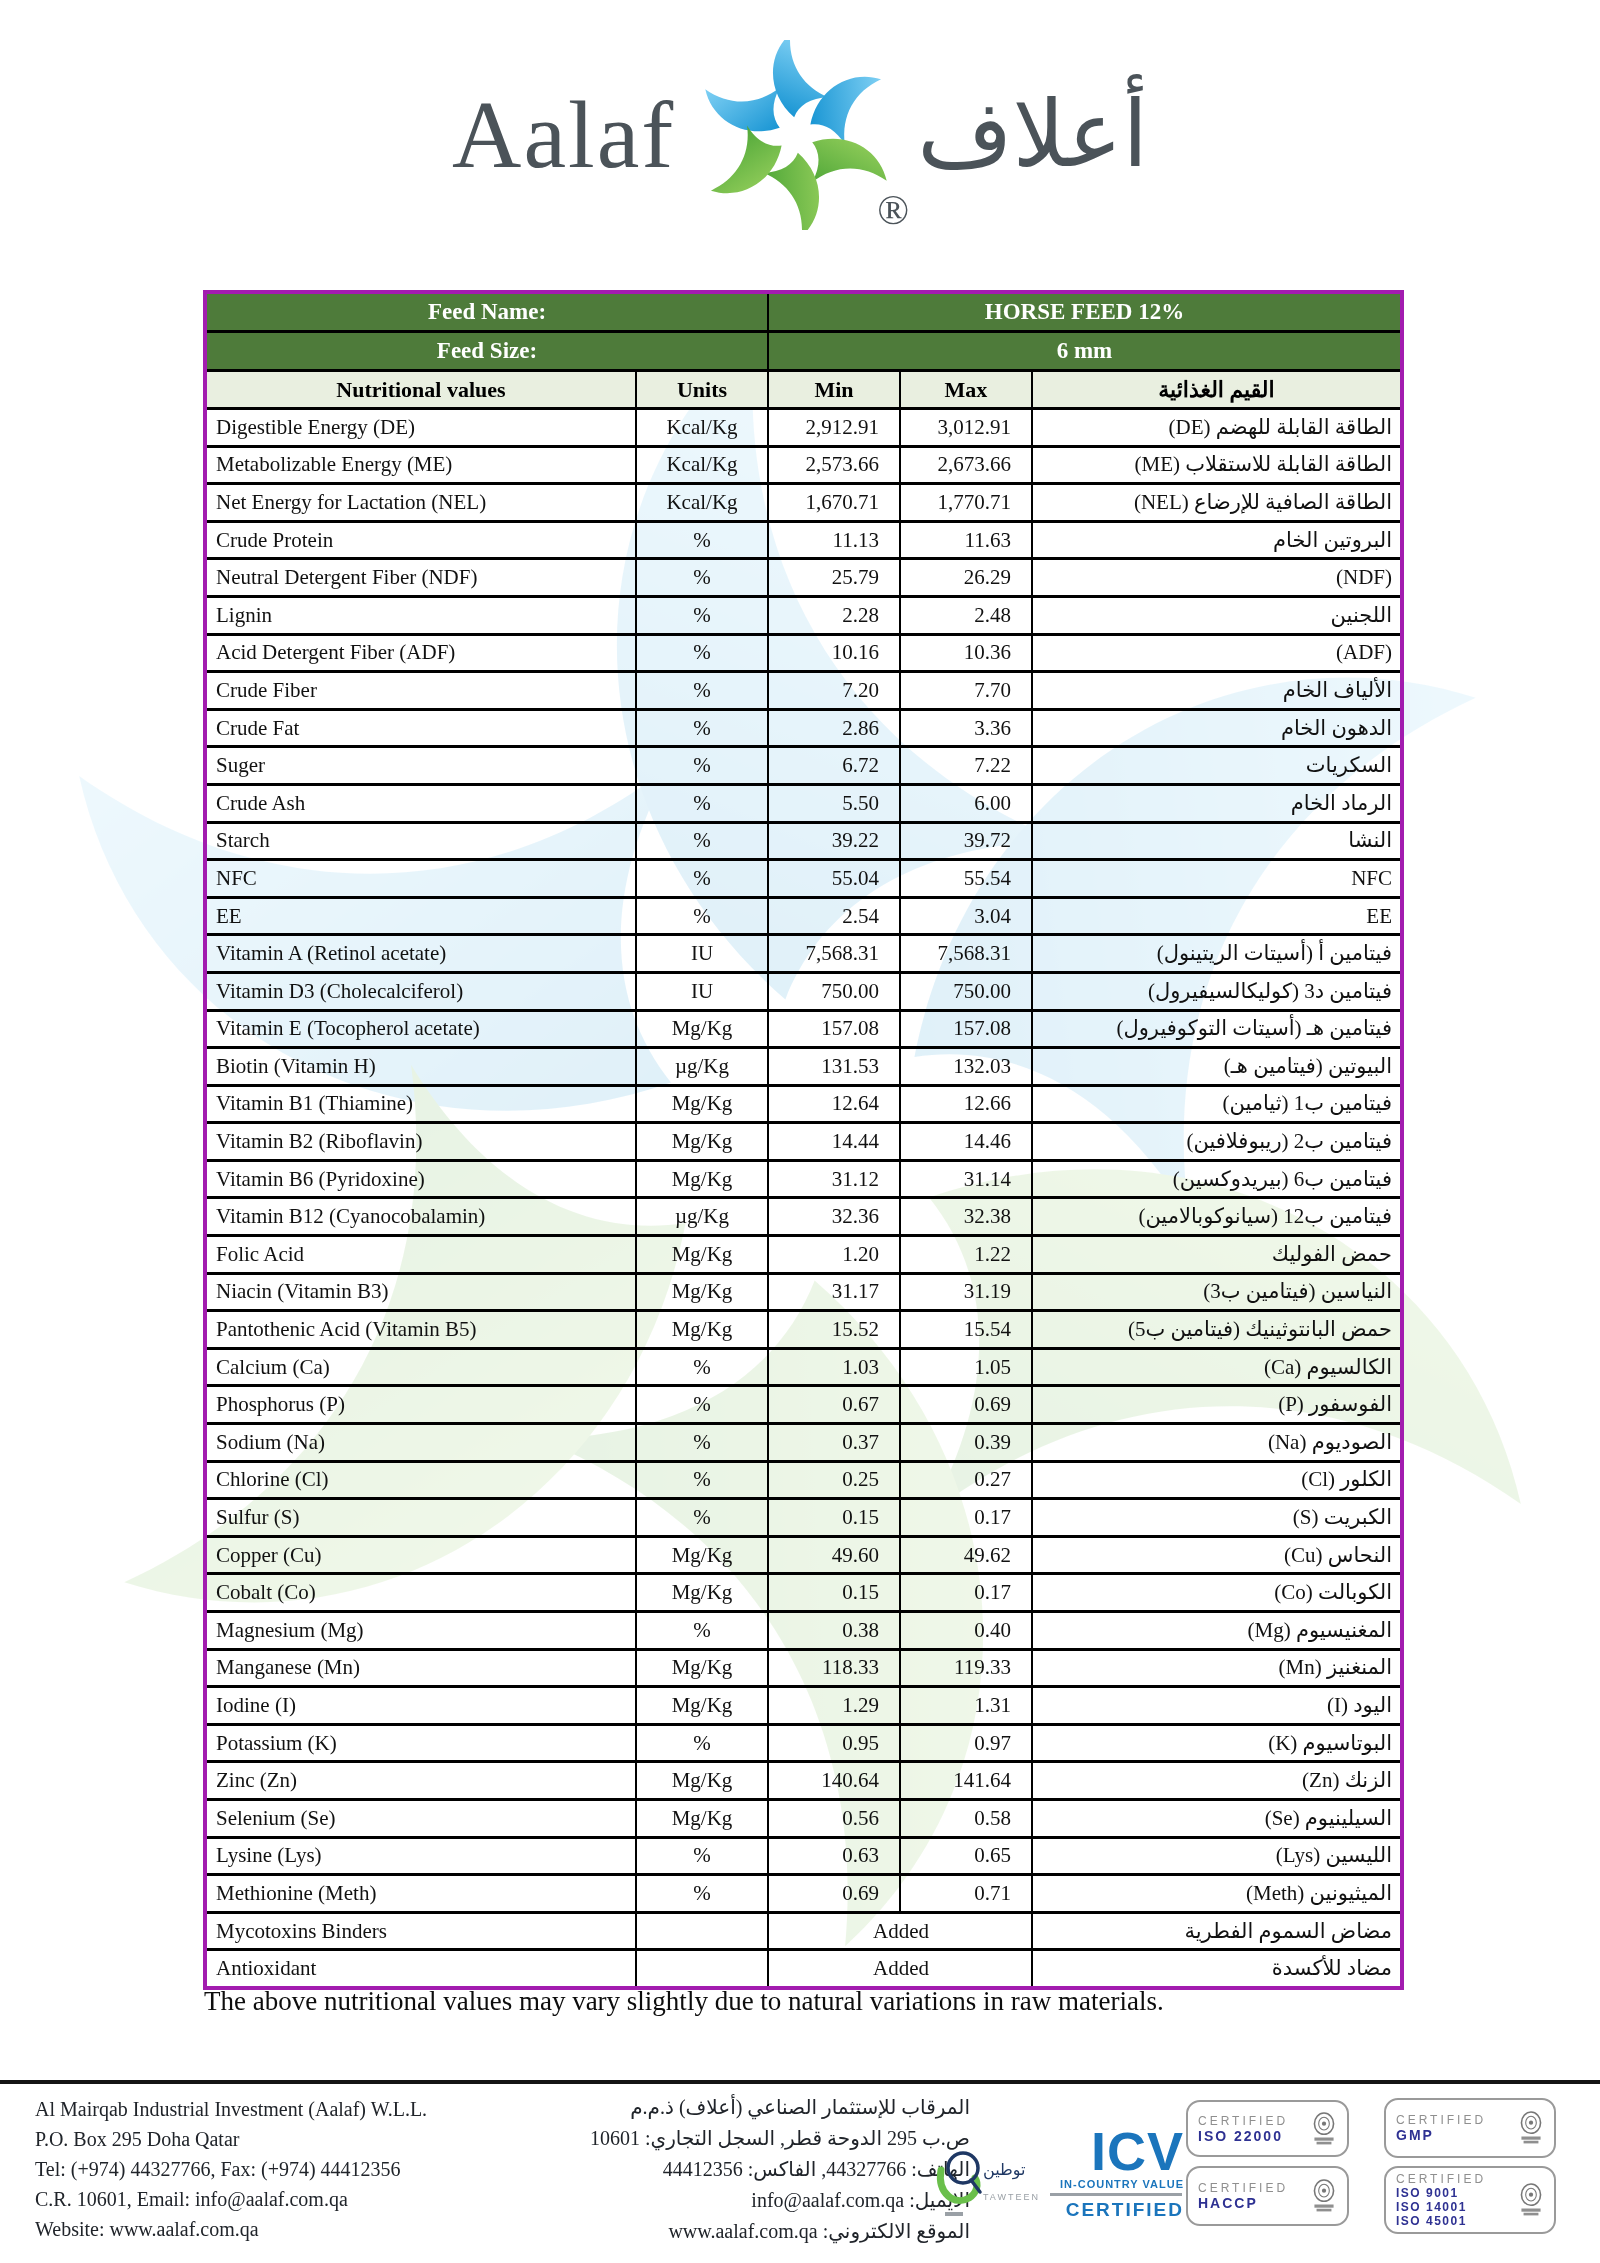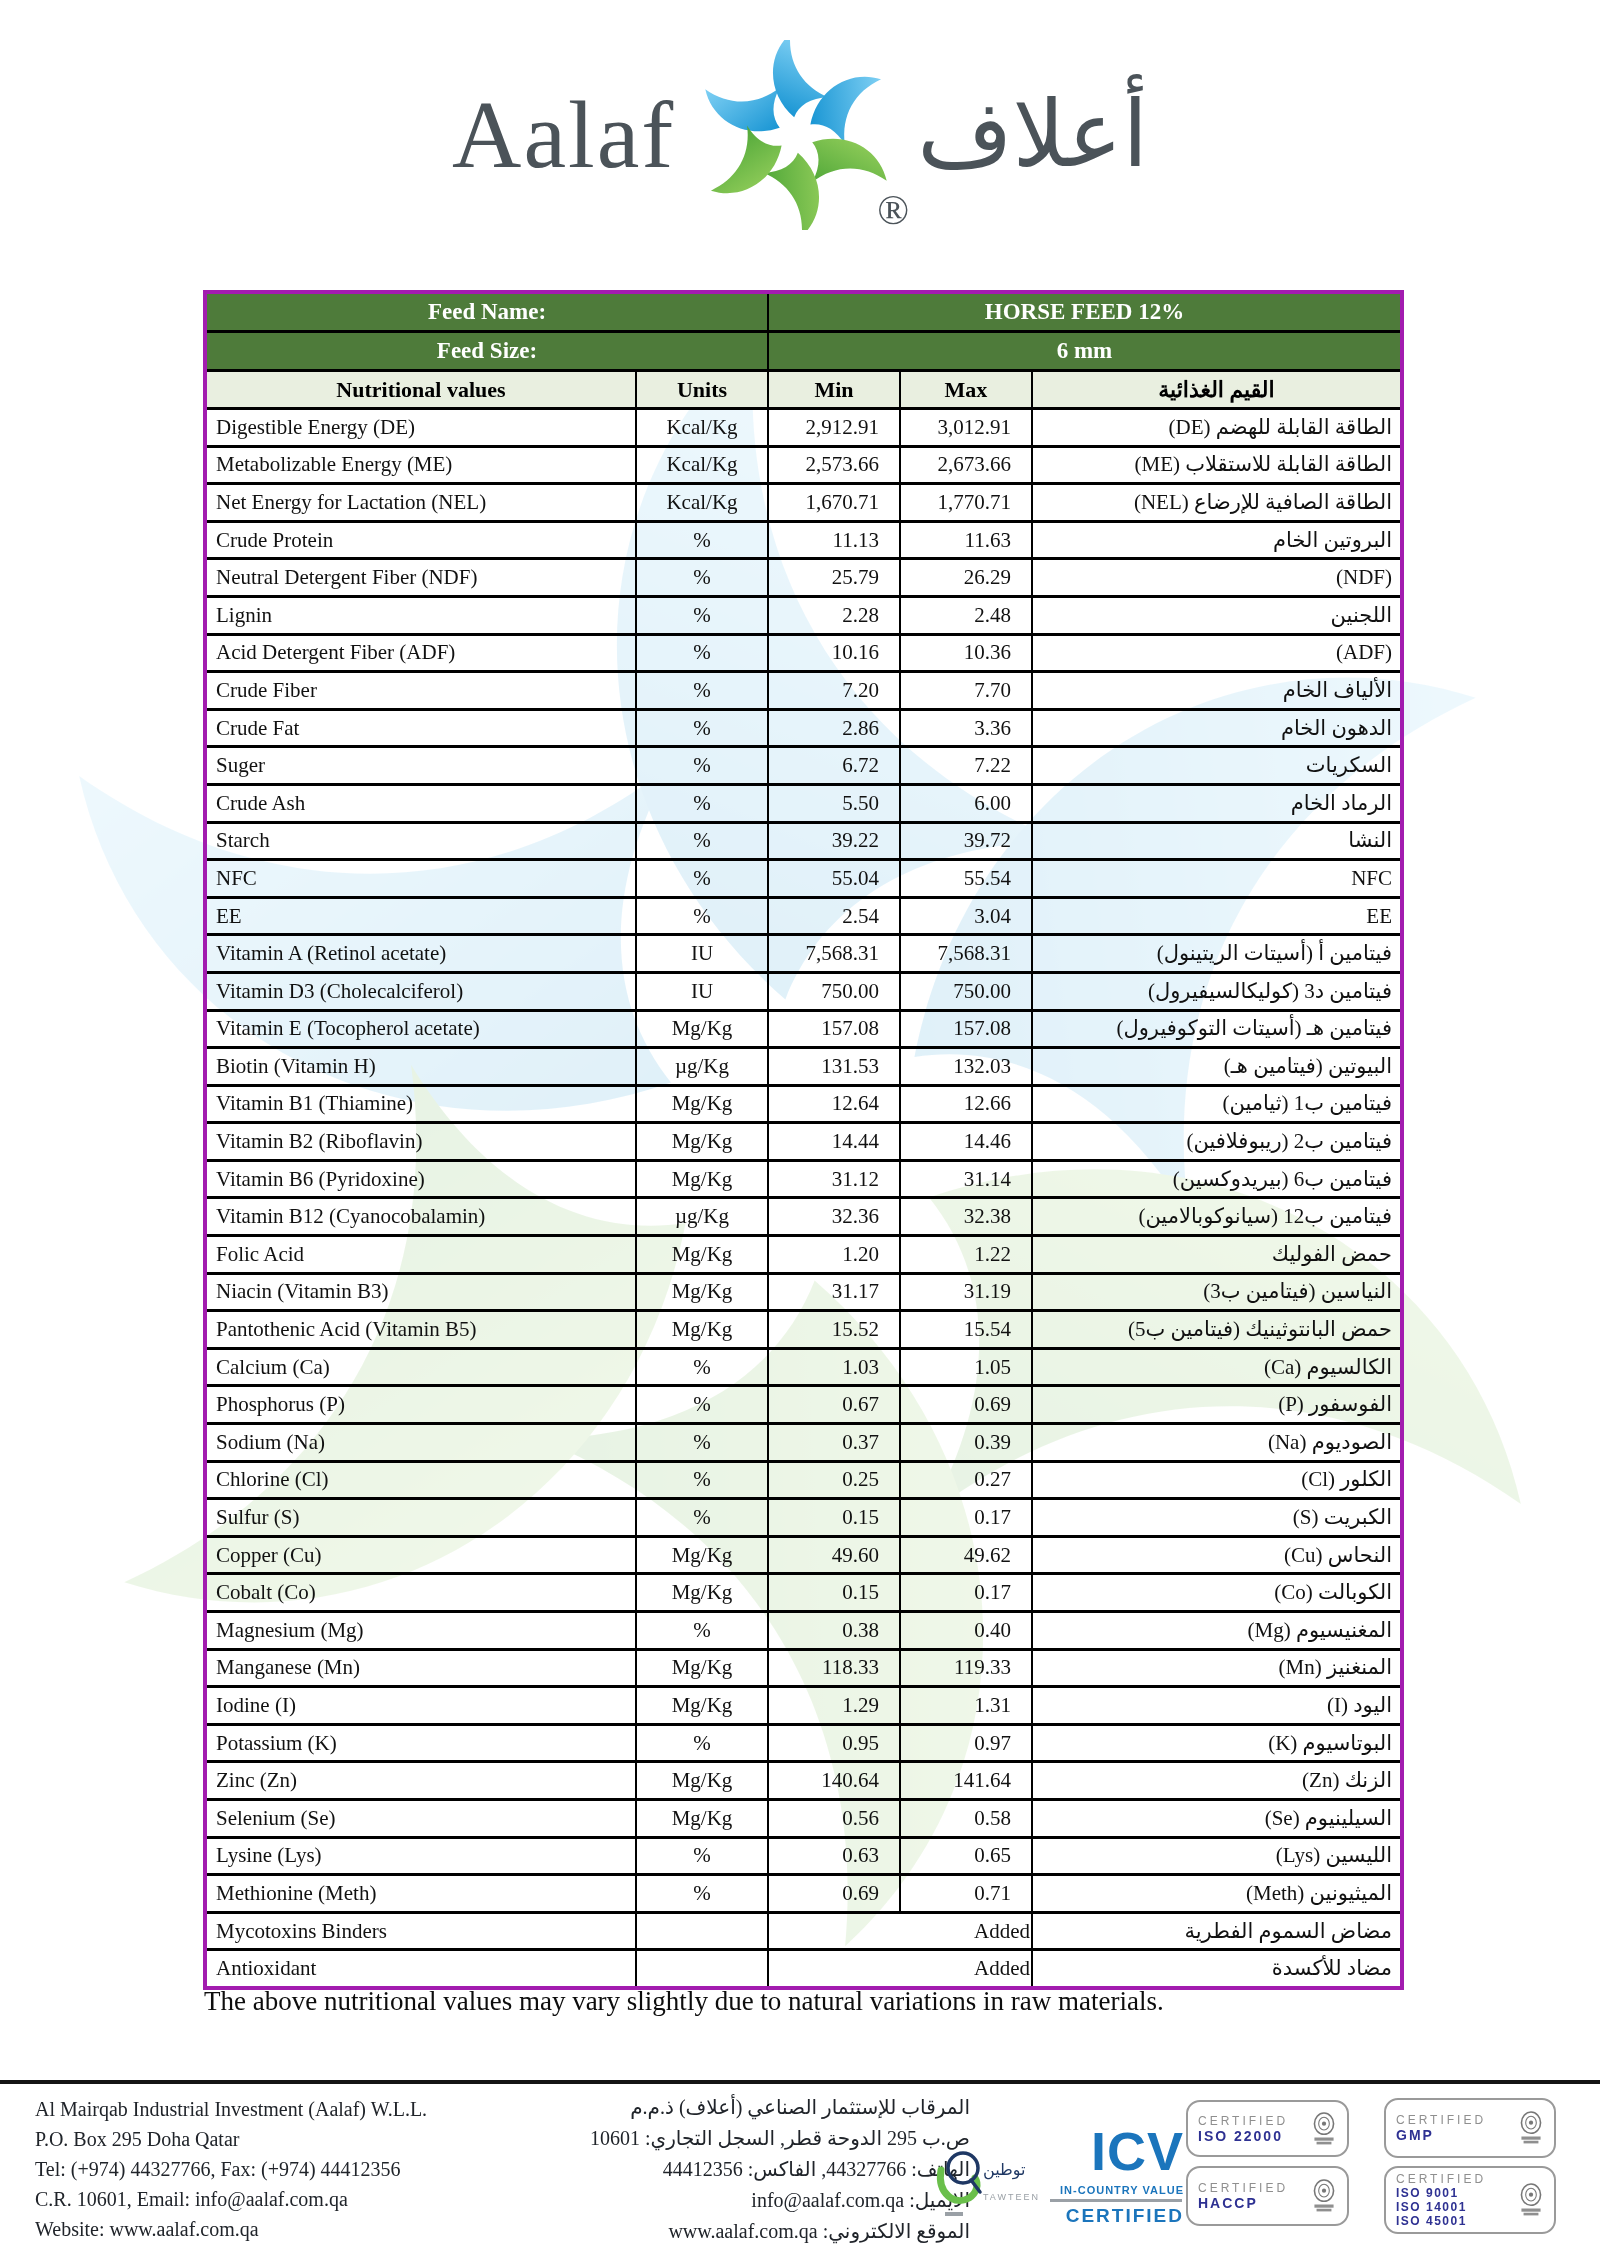--- a/index.html
+++ b/index.html
@@ -27,42 +27,42 @@
   .nutri-table col.c5{width:370px;}
   .nutri-table td,.nutri-table th{border:2px solid #000;border-top-width:3px;border-bottom-width:3px;
                overflow:hidden;white-space:nowrap;}
   .nutri-table{border:4px solid #a21caf;}
   .h-green{background:#4e7b3a;color:#fff;font-weight:bold;font-size:23px;text-align:center;height:34px;}
   .h-light{background:#e9efe0;color:#000;font-weight:bold;font-size:22px;text-align:center;height:33px;}
   .nutri-table tbody td{height:32.6px;background:transparent;font-size:21px;}
   .c-name{text-align:left;padding-left:9px;}
   .c-unit{text-align:center;}
   .c-min,.c-max{text-align:right;padding-right:20px;}
-  .c-added{text-align:right;padding-left:3px;}
+  .c-added{text-align:center;padding-left:3px;}
   .c-ar{text-align:right;padding-right:8px;font-family:"Liberation Serif","DejaVu Sans",serif;}
 
   
   .note{position:absolute;left:204px;top:1986px;font-size:27px;color:#0d0d0d;}
 
   
   .footer-rule{position:absolute;left:0;top:2080px;width:1600px;height:4px;background:#141414;}
   .f-en{position:absolute;left:35px;top:2094px;width:480px;font-size:20px;line-height:30px;color:#20242a;}
   .f-ar{position:absolute;left:500px;top:2092px;width:470px;font-size:20px;line-height:31px;
         color:#20242a;direction:rtl;text-align:right;font-family:"Liberation Serif","DejaVu Sans",serif;}
 
   .tawteen{position:absolute;left:933px;top:2142px;width:118px;height:86px;}
   .tawteen .t-ar{position:absolute;left:50px;top:18px;font-size:16px;color:#1f3864;
                  font-family:"DejaVu Sans",sans-serif;}
   .tawteen .t-en{position:absolute;left:50px;top:50px;font-size:9px;letter-spacing:2px;color:#9aa0a6;
                  font-family:"Liberation Sans",sans-serif;}
 
   .icv{position:absolute;left:1048px;top:2126px;width:136px;text-align:right;
        font-family:"Liberation Sans",sans-serif;}
   .icv .icv-title{font-size:54px;font-weight:bold;color:#1b75bc;line-height:50px;letter-spacing:1px;}
-  .icv .icv-sub{font-size:11px;font-weight:bold;color:#1b75bc;letter-spacing:1px;margin-top:8px;}
+  .icv .icv-sub{font-size:11px;font-weight:bold;color:#1b75bc;letter-spacing:1px;margin-top:2px;}
   .icv .icv-line{height:3px;background:#9aa0a6;margin:3px 2px;}
   .icv .icv-cert{font-size:19px;font-weight:bold;color:#1b75bc;letter-spacing:2px;}
 
   .badge{position:absolute;border:2px solid #9a9a9a;border-radius:14px;background:#fff;
          display:flex;align-items:center;justify-content:space-between;padding:0 10px;
          font-family:"Liberation Sans",sans-serif;box-sizing:border-box;}
   .badge .b-label{font-size:12px;letter-spacing:3px;color:#8f8f8f;}
   .badge .b-line{font-size:14px;font-weight:bold;letter-spacing:2px;color:#2e3192;}
   .badge .b-line.small{font-size:12px;letter-spacing:1.5px;line-height:14px;}
   .badge-1{left:1186px;top:2100px;width:163px;height:57px;}

